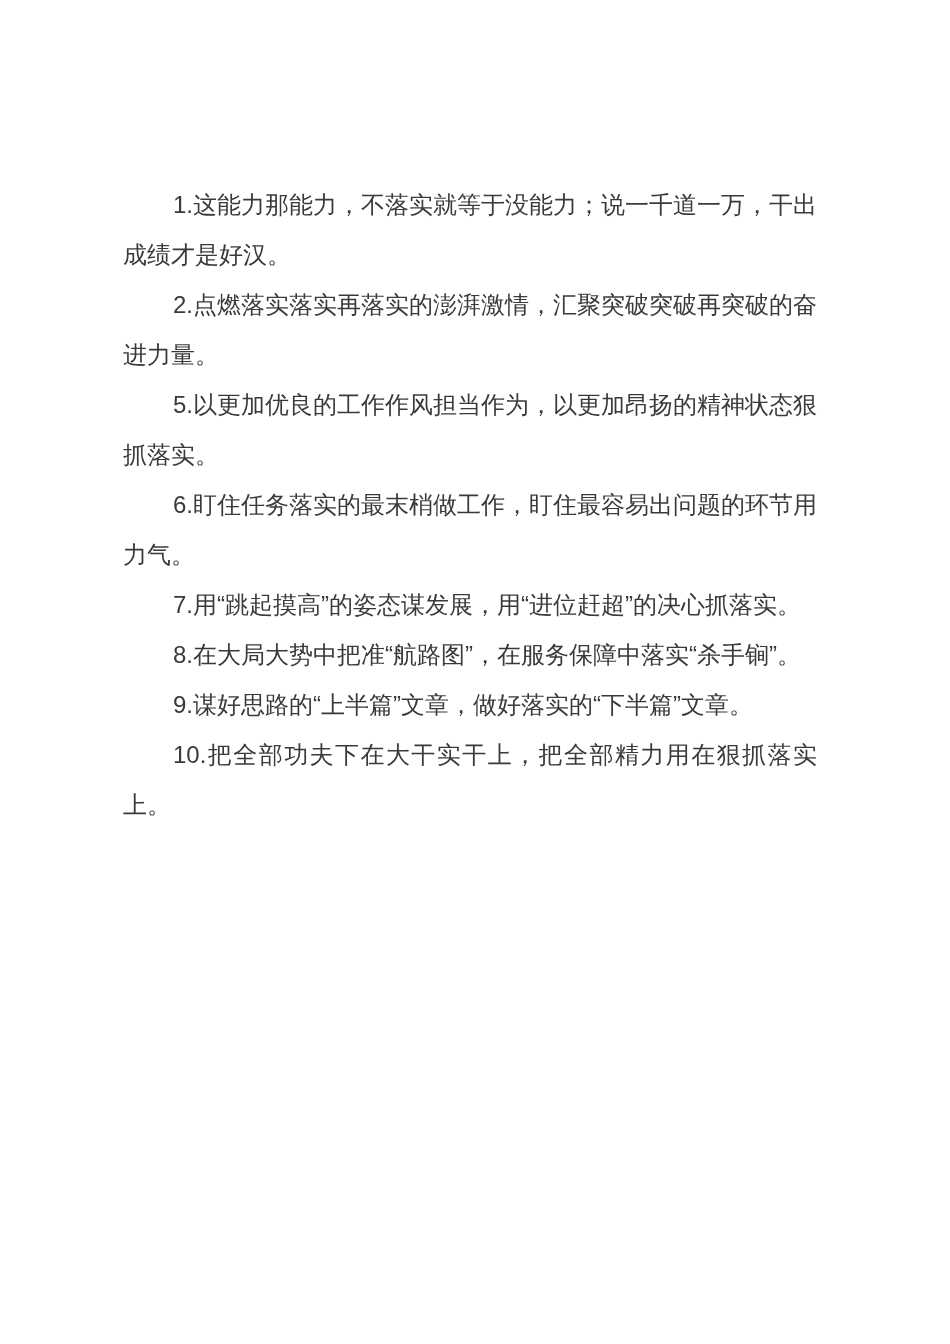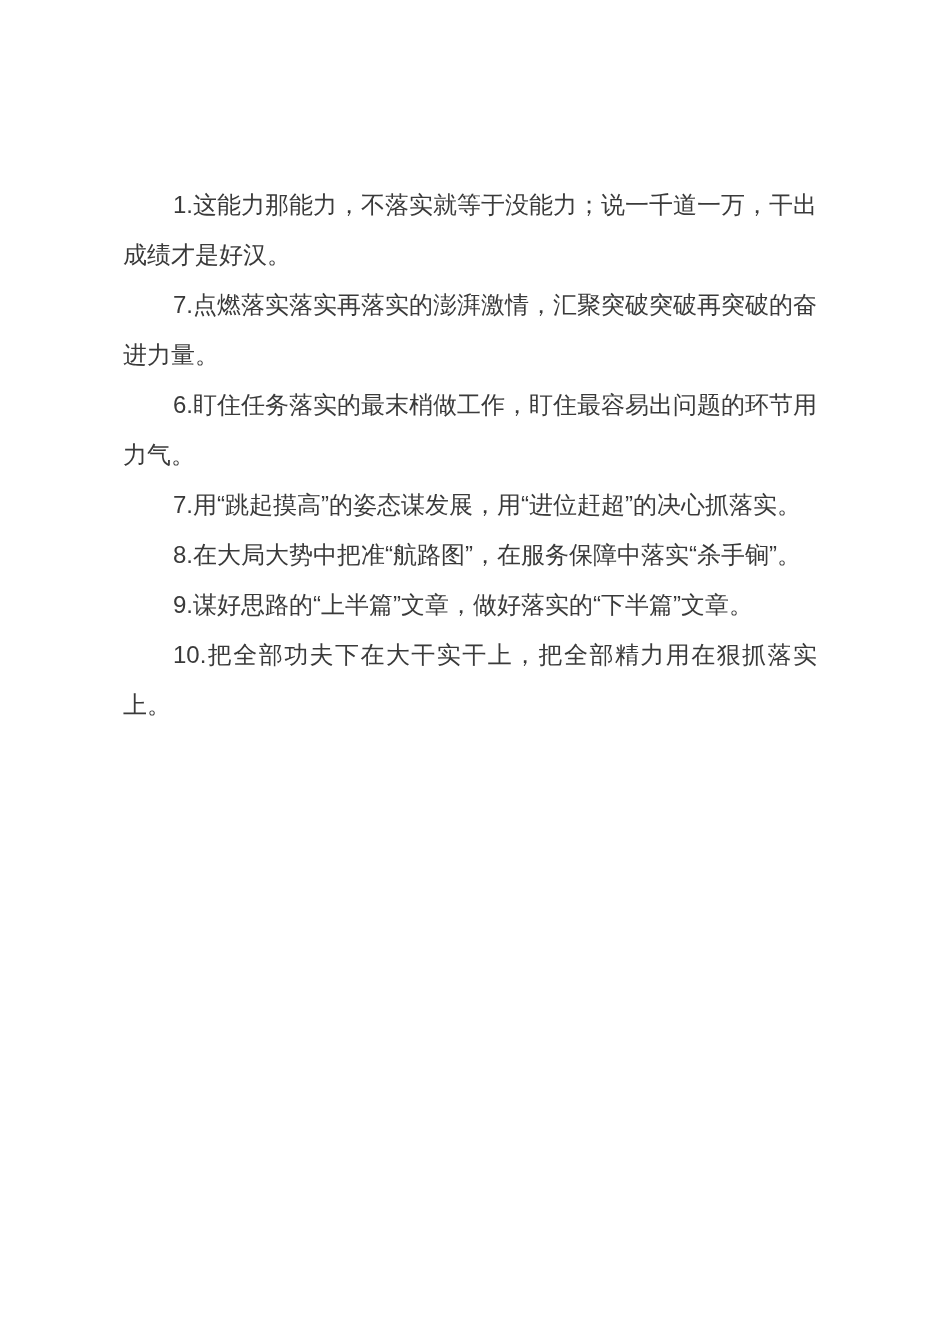--- a/index.html
+++ b/index.html
@@ -19,19 +19,20 @@
       text-indent: 50px;
       text-align: justify;
       word-break: break-all;
     }
   </style>
 </head>
 <body>
 
 <div class="page">
   <p class="para">1.这能力那能力，不落实就等于没能力；说一千道一万，干出成绩才是好汉。</p>
-  <p class="para">7.点燃落实落实再落实的澎湃激情，汇聚突破突破再突破的奋进力量。</p>
+  <p class="para">2.点燃落实落实再落实的澎湃激情，汇聚突破突破再突破的奋进力量。</p>
+  <p class="para">5.以更加优良的工作作风担当作为，以更加昂扬的精神状态狠抓落实。</p>
   <p class="para">6.盯住任务落实的最末梢做工作，盯住最容易出问题的环节用力气。</p>
   <p class="para">7.用“跳起摸高”的姿态谋发展，用“进位赶超”的决心抓落实。</p>
   <p class="para">8.在大局大势中把准“航路图”，在服务保障中落实“杀手锏”。</p>
   <p class="para">9.谋好思路的“上半篇”文章，做好落实的“下半篇”文章。</p>
   <p class="para">10.把全部功夫下在大干实干上，把全部精力用在狠抓落实上。</p>
 </div>
 
 </body></html>

